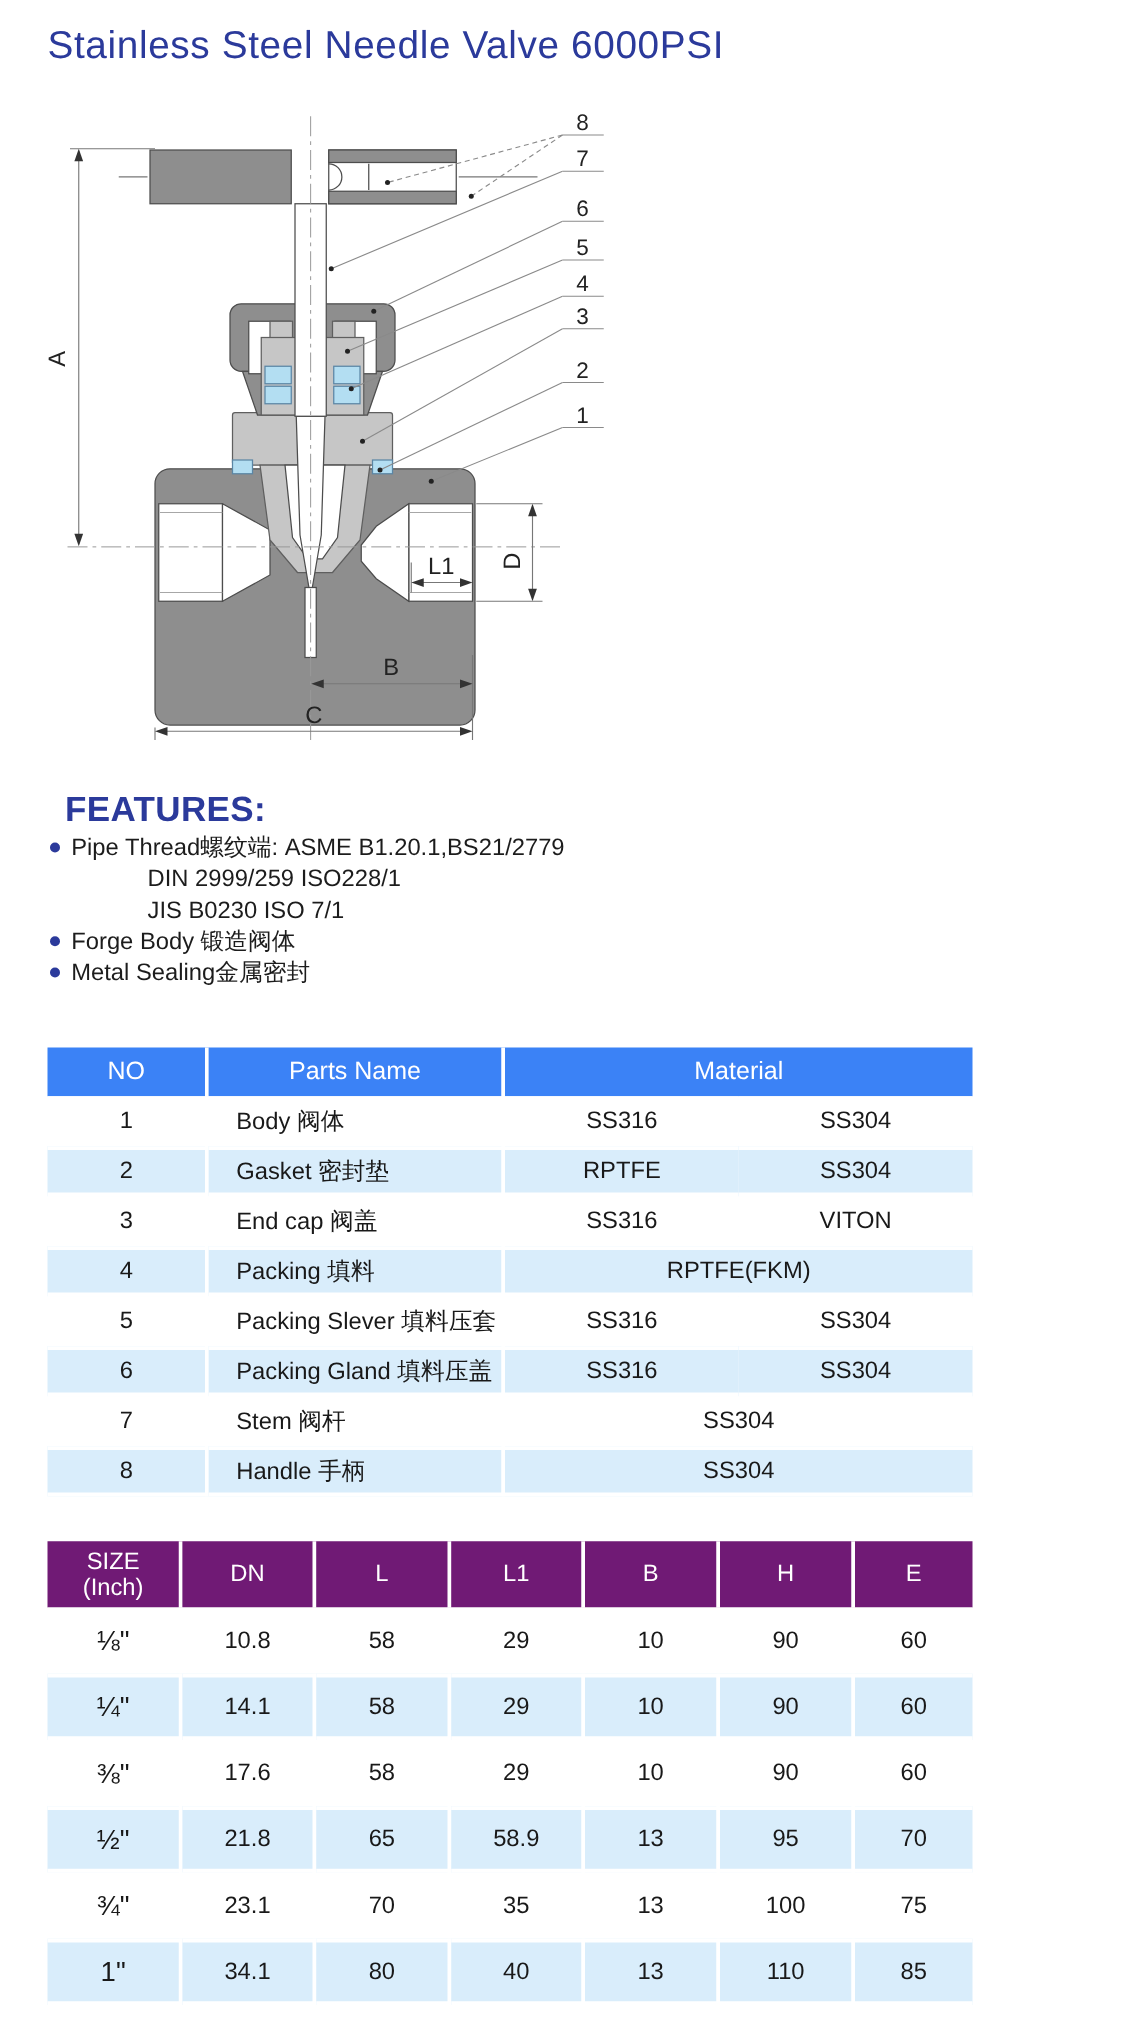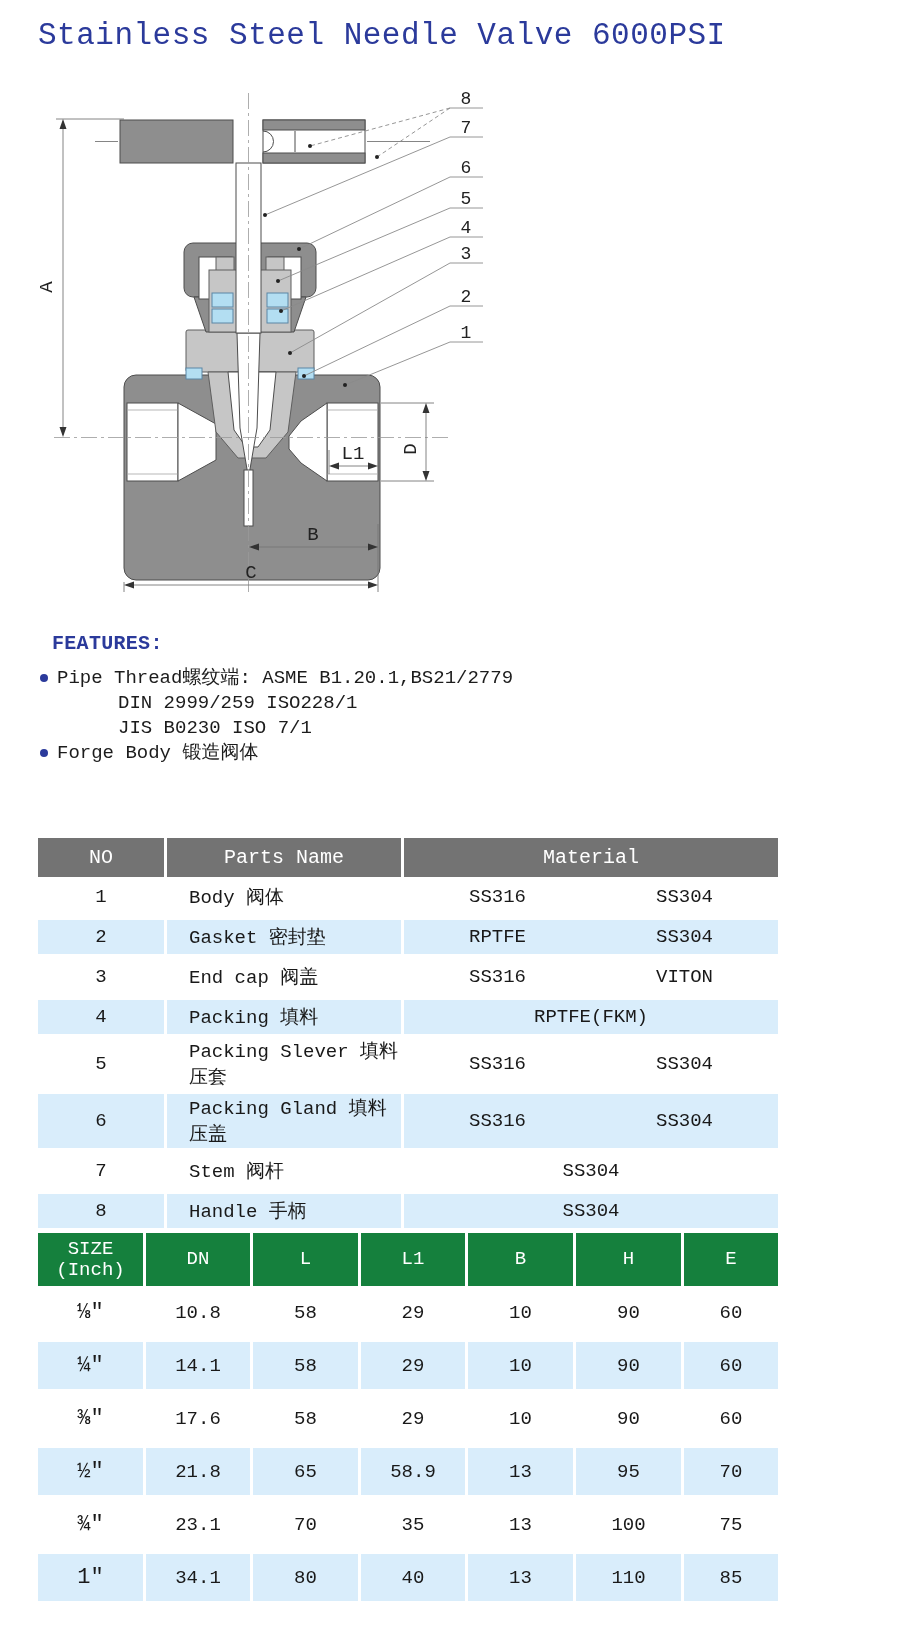--- a/index.html
+++ b/index.html
@@ -1,44 +1,44 @@
 <!DOCTYPE html>
 <html><head>
 <meta charset="utf-8">
 <style>
   html,body{margin:0;padding:0;background:#fff;}
   .page{position:relative;width:832px;height:1634px;background:#fff;overflow:hidden;
-        font-family:Liberation Mono, monospace;color:#191919;}
+        font-family:Liberation Sans, sans-serif;color:#191919;}
 
   .title{position:absolute;left:38px;top:18px;margin:0;font-size:31px;font-weight:400;
          letter-spacing:.5px;color:#2b3a9b;}
 
   .diagram{position:absolute;left:38px;top:85px;}
 
-  .features-h{position:absolute;left:52px;top:632px;margin:0;font-size:20px;font-weight:700;
+  .features-h{position:absolute;left:52px;top:632px;margin:0;font-size:28px;font-weight:700;
               color:#2b3a9b;letter-spacing:.3px;}
   .features-list{position:absolute;left:57px;top:666px;margin:0;padding:0;list-style:none;
                  font-size:19px;line-height:25px;color:#1c1c1c;width:700px;}
   .features-list li{position:relative;}
   .features-list li::before{content:"";position:absolute;left:-17px;top:8px;width:8px;height:8px;
                  border-radius:50%;background:#2b3a9b;}
   .feature-sub{margin-left:61px;}
 
   table{border-collapse:separate;border-spacing:0;table-layout:fixed;}
   .parts-table{position:absolute;left:38px;top:838px;width:740px;font-size:19px;}
-  .parts-table th{background:#737373;color:#fff;font-weight:400;font-size:20px;height:39px;
+  .parts-table th{background:#3b82f6;color:#fff;font-weight:400;font-size:20px;height:39px;
                   box-sizing:border-box;}
   .parts-table th:not(:last-child){border-right:3px solid #fff;}
   .parts-table td{height:40px;text-align:center;box-sizing:border-box;background:#fff;}
   .parts-table td:nth-child(1),.parts-table td:nth-child(2){border-right:3px solid #fff;}
   .parts-table td.c-name{text-align:left;padding-left:22px;}
   .parts-table tr.blue td{background:#d9edfb;border-top:3px solid #fff;border-bottom:3px solid #fff;}
 
   .size-table{position:absolute;left:38px;top:1233px;width:740px;font-size:19px;}
-  .size-table th{background:#15803d;color:#fff;font-weight:400;font-size:19px;height:53px;
+  .size-table th{background:#701a75;color:#fff;font-weight:400;font-size:19px;height:53px;
                  line-height:21px;box-sizing:border-box;}
   .size-table th:not(:last-child){border-right:3px solid #fff;}
   .size-table td{height:53px;text-align:center;box-sizing:border-box;background:#fff;}
   .size-table td:not(:last-child){border-right:3px solid #fff;}
   .size-table tr.blue td{background:#d9edfb;border-top:3px solid #fff;border-bottom:3px solid #fff;}
   .size-table td.c-size{font-size:22px;}
 
   
   .dk{fill:#8e8e8e;stroke:#4d4d4d;stroke-width:1;}
   .lt{fill:#c6c6c6;stroke:#5f5f5f;stroke-width:1;}
@@ -220,20 +220,23 @@
   <h2 class="features-h">FEATURES:</h2>
   <ul class="features-list">
     <li>
       <div>Pipe Thread螺纹端: ASME B1.20.1,BS21/2779</div>
       <div class="feature-sub">DIN 2999/259 ISO228/1</div>
       <div class="feature-sub">JIS B0230 ISO 7/1</div>
     </li>
     <li>
       <div>Forge Body 锻造阀体</div>
     </li>
+    <li>
+      <div>Metal Sealing金属密封</div>
+    </li>
   </ul>
 
   <table class="parts-table">
     <colgroup>
         <col style="width:129px">
         <col style="width:237px">
         <col style="width:187px">
         <col style="width:187px">
       </colgroup>
     <thead>

